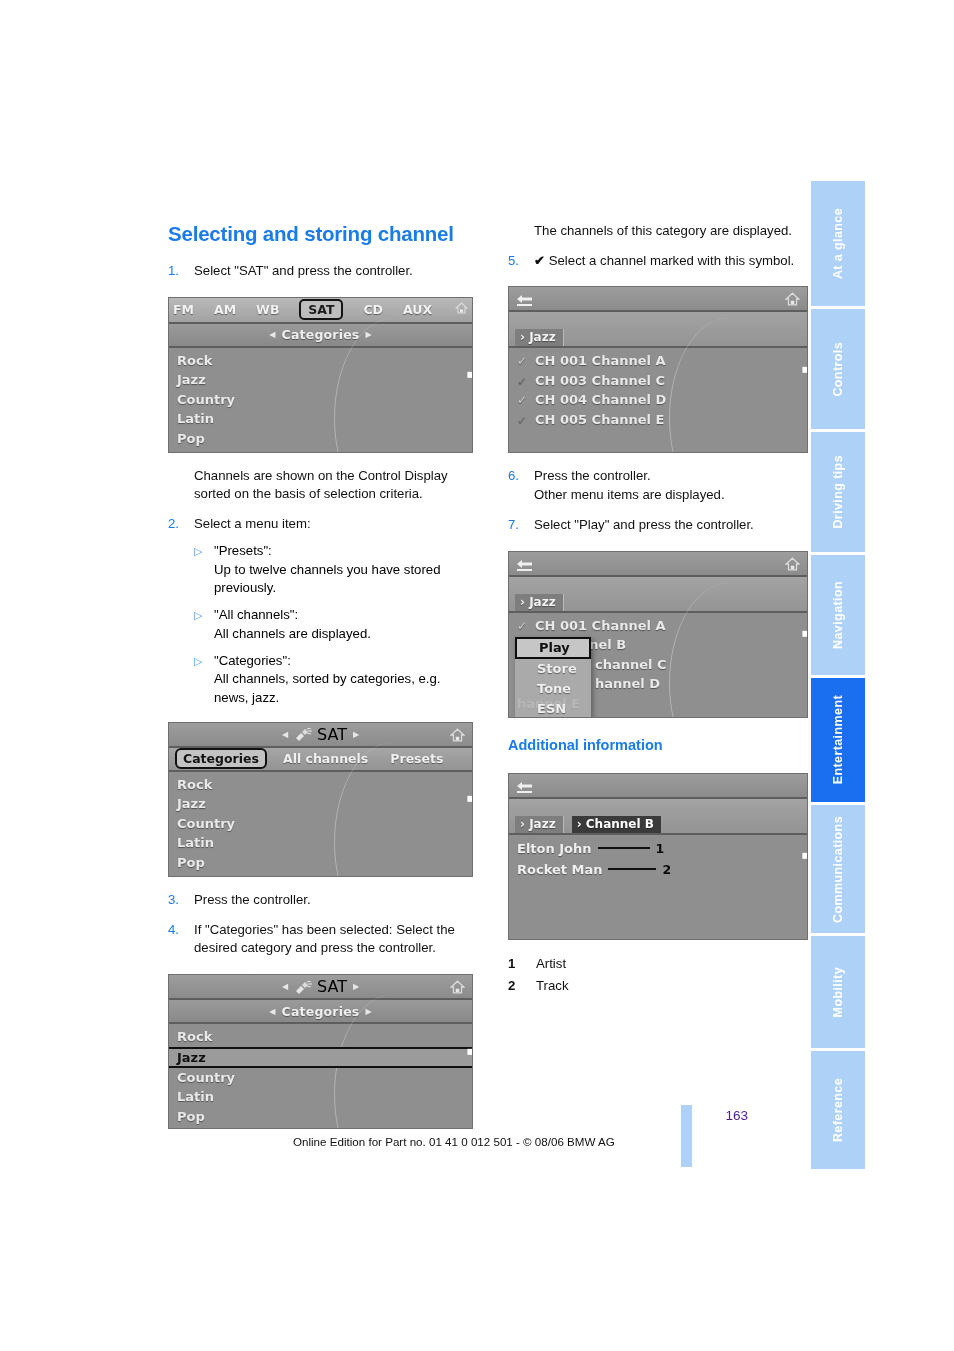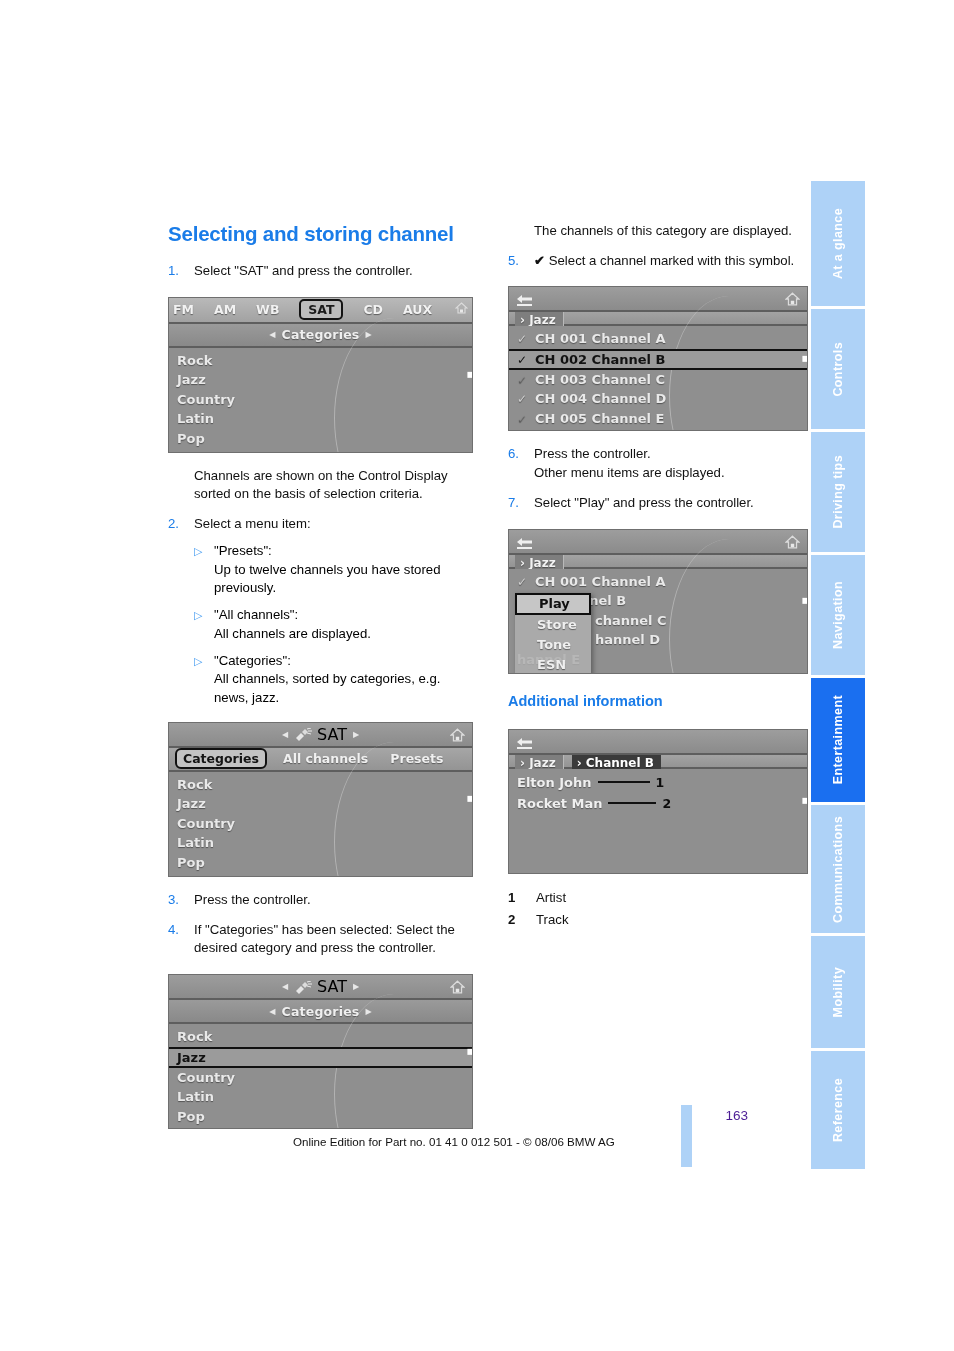--- a/index.html
+++ b/index.html
@@ -175,24 +175,24 @@
     text-shadow: 0 1px 1px rgba(0,0,0,.4);
     padding: 1px 6px;
   }
   .tstab.sel {
     background:#c3c3c3; color:#141414; text-shadow:none;
     border:2px solid #111; border-radius:6px;
   }
 
   
   .crumbbar {
-    height: 14px;
+    height: 36px;
     background: linear-gradient(#a3a3a3,#949494);
     border-bottom: 2px solid #5e5e5e;
-    display:flex; align-items:flex-start; padding: 0 6px; gap: 8px;
+    display:flex; align-items:flex-end; padding: 0 6px; gap: 8px;
   }
   .crumb {
     font-size:12px; font-weight:bold; color:#f2f2f2;
     text-shadow: 0 1px 1px rgba(0,0,0,.4);
     background: #7e7e7e;
     padding: 1px 7px 2px 5px;
     border-right: 1px solid #b9b9b9;
   }
   .crumb.dark {
     background:#3b3b3b; color:#fff; border-right:none;
@@ -502,21 +502,20 @@
             <rect x="5" y="7.5" width="3" height="3" fill="#e8e8e8"></rect>
           </svg>
         </span>
       </div>
       <div class="crumbbar">
         <span class="crumb">›&nbsp;<span>Jazz</span></span>
       </div>
       <div class="listarea" style="height:104px;">
         <div class="curve"></div>
         <div class="row"><span class="ck">✓</span><span>CH 001 Channel A</span></div>
-        <div class="row sel"><span class="ck">✓</span><span>CH 002 Channel B</span></div>
         <div class="row"><span class="ck off">✓</span><span>CH 003 Channel C</span></div>
         <div class="row"><span class="ck">✓</span><span>CH 004 Channel D</span></div>
         <div class="row"><span class="ck off">✓</span><span>CH 005 Channel E</span></div>
       </div>
       <div class="idtag">&nbsp;</div>
     </div>
 
     <div class="gap-m"></div>
 
     <div class="step">

